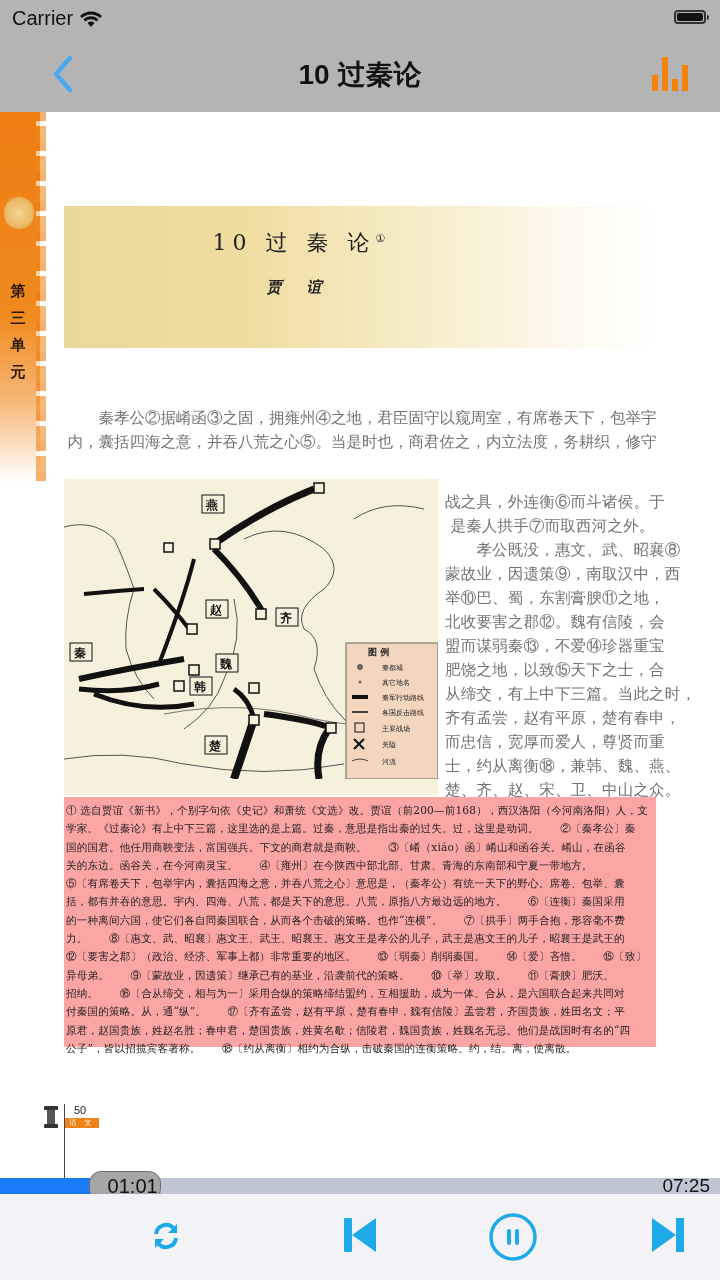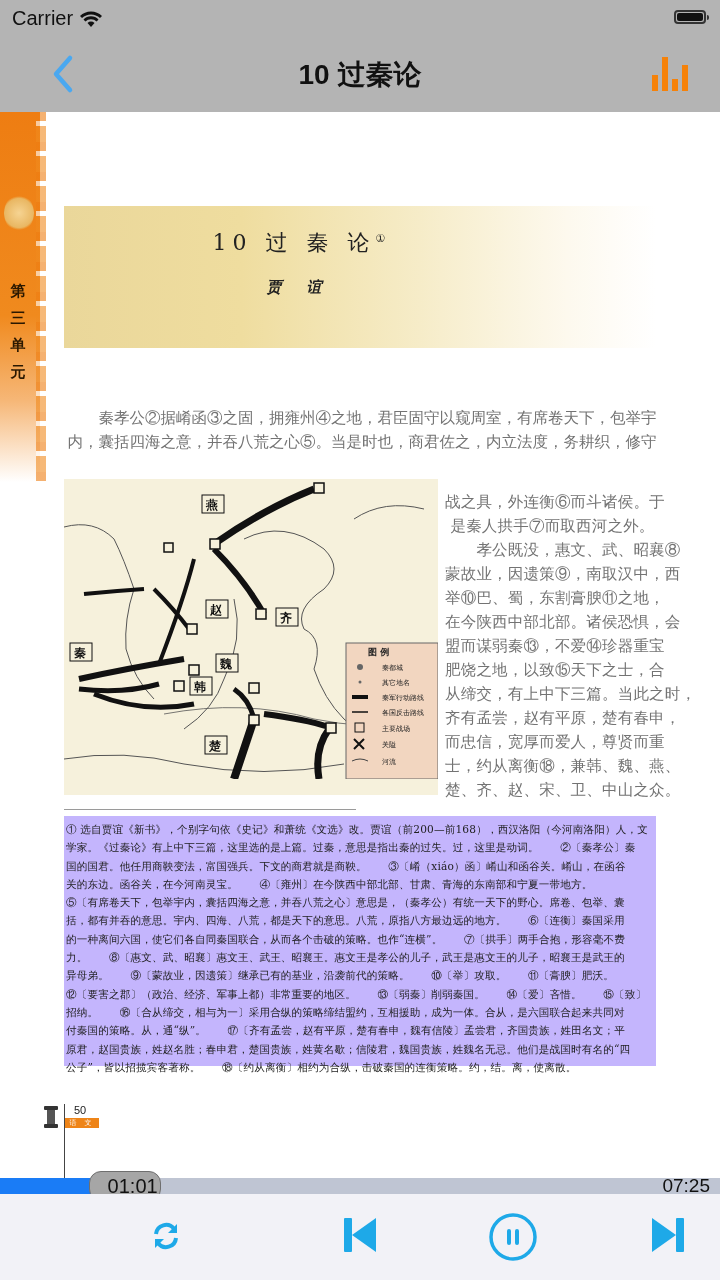--- a/index.html
+++ b/index.html
@@ -39,21 +39,21 @@
   .p1 { left:64px; top:294px; width:596px; }
   .p1 .line { white-space:nowrap; }
   .side { left:445px; width:215px; top:342px;margin-top:36px; }
   .side .line { white-space:nowrap; letter-spacing:0.2px; }
 
   .mapbox { position:absolute; left:64px; top:367px; width:374px; height:316px; background:#f6f1dc; overflow:hidden; }
   .mapbox svg { position:absolute; left:0; top:0; }
 
   .divider { position:absolute; left:64px; top:697px; width:292px; height:1px; background:#9a9a9a; }
 
-  .notes { position:absolute; left:64px; top:704px; width:592px; height:250px; background:#c4b5fd; padding:4px 2px 17px 2px; box-sizing:border-box;
+  .notes { position:absolute; left:64px; top:685px; width:592px; height:250px; background:#fca5a5; padding:4px 2px 17px 2px; box-sizing:border-box;
      font-size:10.6px; line-height:18.3px; color:#1e1e1e; letter-spacing:0.15px; }
   .notes .nl { white-space:nowrap; overflow:hidden; }
 
   .page-marker { position:absolute; left:38px; top:988px; width:70px; height:80px; }
   .page-marker .pole { position:absolute; left:26px; top:4px; width:1px; height:80px; background:#444; }
   .page-marker .icon { position:absolute; left:6px; top:6px; width:14px; height:22px; }
   .page-marker .num { position:absolute; left:36px; top:4px; font-size:11px; color:#222; }
   .page-marker .tag { position:absolute; left:27px; top:18px; width:34px; height:10px; background:#ee8418; color:#fff; font-size:7px; text-align:center; line-height:10px; letter-spacing:3px; }
 
   
@@ -121,21 +121,21 @@
     <div class="line">　　秦孝公②据崤函③之固，拥雍州④之地，君臣固守以窥周室，有席卷天下，包举宇</div>
     <div class="line">内，囊括四海之意，并吞八荒之心⑤。当是时也，商君佐之，内立法度，务耕织，修守</div>
   </div>
 
   <div class="body-text side serif">
     <div class="line">战之具，外连衡⑥而斗诸侯。于</div>
     <div class="line">是秦人拱手⑦而取西河之外。</div>
     <div class="line">　　孝公既没，惠文、武、昭襄⑧</div>
     <div class="line">蒙故业，因遗策⑨，南取汉中，西</div>
     <div class="line">举⑩巴、蜀，东割膏腴⑪之地，</div>
-    <div class="line">在今陕西中部北部。诸侯恐惧，会</div>
+    <div class="line">北收要害之郡⑫。魏有信陵，会</div>
     <div class="line">盟而谋弱秦⑬，不爱⑭珍器重宝</div>
     <div class="line">肥饶之地，以致⑮天下之士，合</div>
     <div class="line">从缔交，有上中下三篇。当此之时，</div>
     <div class="line">齐有孟尝，赵有平原，楚有春申，</div>
     <div class="line">而忠信，宽厚而爱人，尊贤而重</div>
     <div class="line">士，约从离衡⑱，兼韩、魏、燕、</div>
     <div class="line">楚、齐、赵、宋、卫、中山之众。</div>
   </div>
 
   <div class="mapbox">
@@ -217,22 +217,22 @@
 
   <div class="notes serif">
     <div class="nl">① 选自贾谊《新书》，个别字句依《史记》和萧统《文选》改。贾谊（前200—前168），西汉洛阳（今河南洛阳）人，文</div>
     <div class="nl">学家。《过秦论》有上中下三篇，这里选的是上篇。过秦，意思是指出秦的过失。过，这里是动词。　　②〔秦孝公〕秦</div>
     <div class="nl">国的国君。他任用商鞅变法，富国强兵。下文的商君就是商鞅。　　③〔崤（xiáo）函〕崤山和函谷关。崤山，在函谷</div>
     <div class="nl">关的东边。函谷关，在今河南灵宝。　　④〔雍州〕在今陕西中部北部、甘肃、青海的东南部和宁夏一带地方。</div>
     <div class="nl">⑤〔有席卷天下，包举宇内，囊括四海之意，并吞八荒之心〕意思是，（秦孝公）有统一天下的野心。席卷、包举、囊</div>
     <div class="nl">括，都有并吞的意思。宇内、四海、八荒，都是天下的意思。八荒，原指八方最边远的地方。　　⑥〔连衡〕秦国采用</div>
     <div class="nl">的一种离间六国，使它们各自同秦国联合，从而各个击破的策略。也作“连横”。　　⑦〔拱手〕两手合抱，形容毫不费</div>
     <div class="nl">力。　　⑧〔惠文、武、昭襄〕惠文王、武王、昭襄王。惠文王是孝公的儿子，武王是惠文王的儿子，昭襄王是武王的</div>
+    <div class="nl">⑫〔要害之郡〕（政治、经济、军事上都）非常重要的地区。　　⑬〔弱秦〕削弱秦国。　　⑭〔爱〕吝惜。　　⑮〔致〕</div>
     <div class="nl">异母弟。　　⑨〔蒙故业，因遗策〕继承已有的基业，沿袭前代的策略。　　⑩〔举〕攻取。　　⑪〔膏腴〕肥沃。</div>
-    <div class="nl">⑫〔要害之郡〕（政治、经济、军事上都）非常重要的地区。　　⑬〔弱秦〕削弱秦国。　　⑭〔爱〕吝惜。　　⑮〔致〕</div>
     <div class="nl">招纳。　　⑯〔合从缔交，相与为一〕采用合纵的策略缔结盟约，互相援助，成为一体。合从，是六国联合起来共同对</div>
     <div class="nl">付秦国的策略。从，通“纵”。　　⑰〔齐有孟尝，赵有平原，楚有春申，魏有信陵〕孟尝君，齐国贵族，姓田名文；平</div>
     <div class="nl">原君，赵国贵族，姓赵名胜；春申君，楚国贵族，姓黄名歇；信陵君，魏国贵族，姓魏名无忌。他们是战国时有名的“四</div>
     <div class="nl">公子”，皆以招揽宾客著称。　　⑱〔约从离衡〕相约为合纵，击破秦国的连衡策略。约，结。离，使离散。</div>
   </div>
 
   <div class="page-marker">
     <svg class="icon" width="14" height="22" viewBox="0 0 14 22">
       <rect x="0" y="0" width="14" height="4" rx="1" fill="#333"></rect>
       <rect x="3" y="4" width="8" height="14" fill="#555"></rect>

